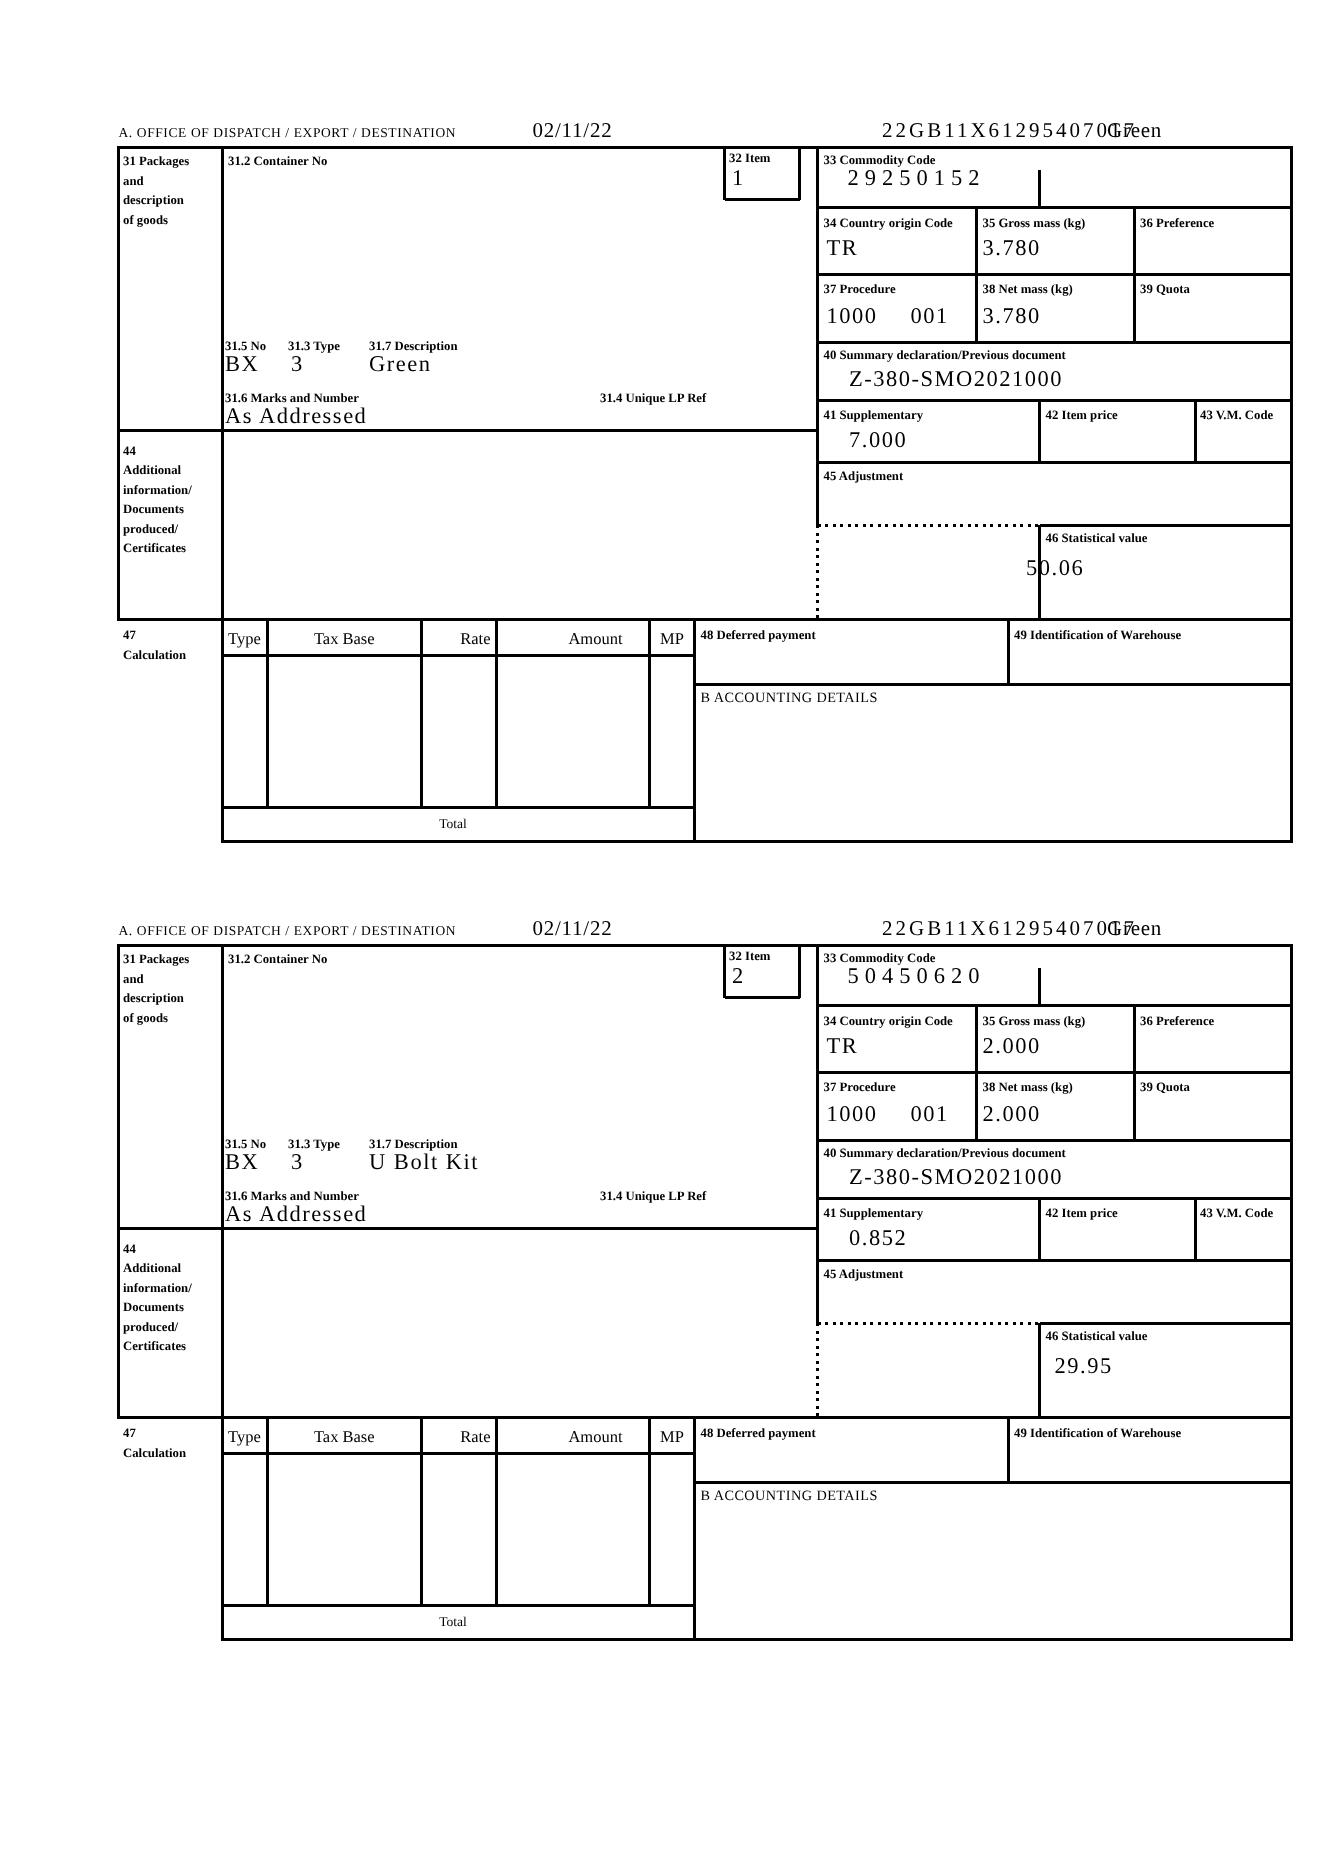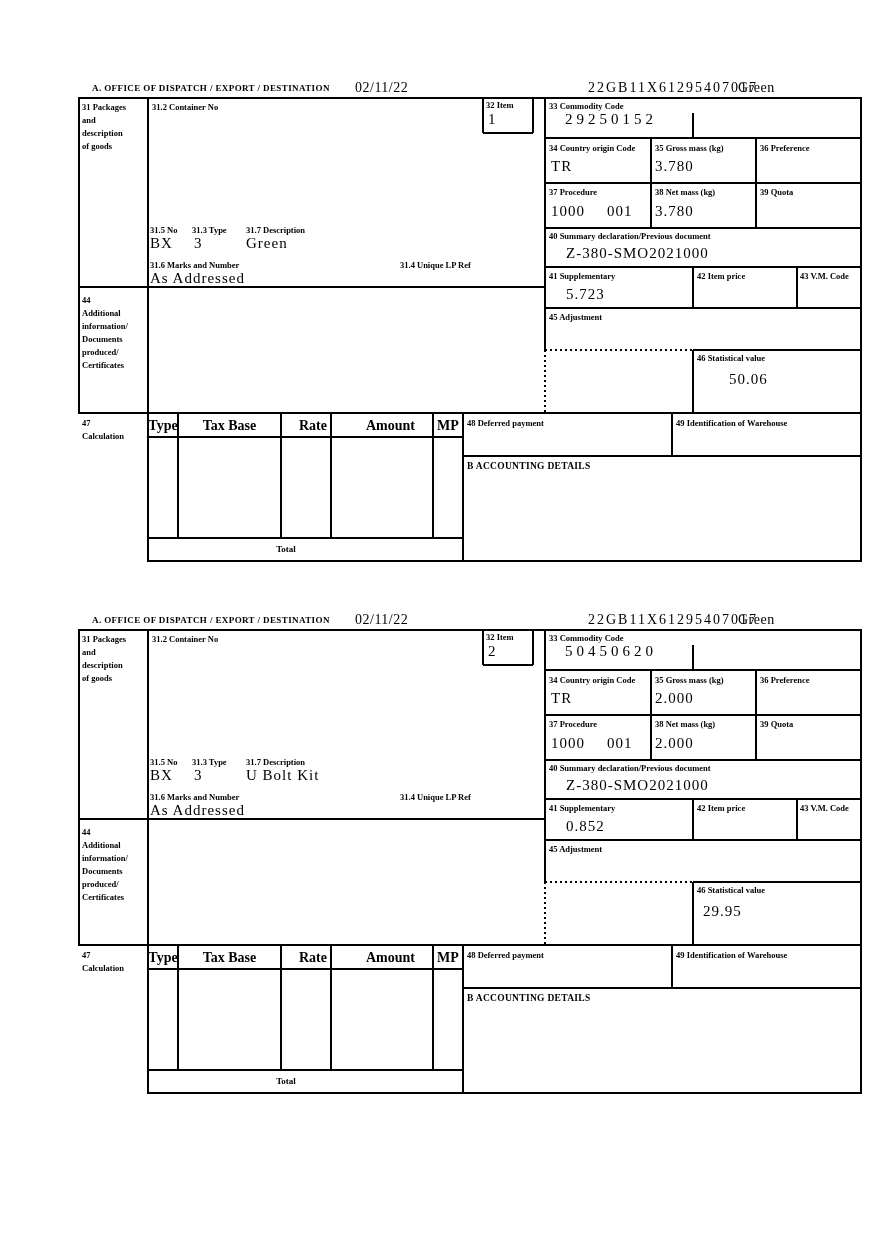--- a/index.html
+++ b/index.html
@@ -1,34 +1,34 @@
 <!DOCTYPE html>
 <html><head>
 <meta charset="utf-8">
 <style>
   html,body{margin:0;padding:0;background:#fff}
   #doc{position:relative;width:882px;height:1250px;background:#fff;color:#000;
        font-family:"Liberation Serif",serif;overflow:hidden}
   .form{position:absolute;left:78px;width:786px;height:482px}
   .form:nth-child(1){top:80px}
   .form:nth-child(2){top:612px}
-  .hdr-a{position:absolute;left:14px;top:3px;font-size:9px;font-weight:bold;letter-spacing:.4px;white-space:nowrap}
+  .hdr-a{position:absolute;left:1px;top:3px;font-size:9px;font-weight:normal;letter-spacing:.4px;white-space:nowrap}
   .hdr-date{position:absolute;left:277px;top:0;font-size:14px;letter-spacing:.5px;white-space:nowrap}
   .hdr-ref{position:absolute;left:510px;top:0;font-size:14px;letter-spacing:2px;white-space:nowrap}
   .hdr-routing{position:absolute;left:660px;top:0;font-size:14px;letter-spacing:.5px;white-space:nowrap}
   .sheet{position:absolute;left:0;top:17px;width:784px;height:465px}
   .grid{position:absolute;left:0;top:0}
   .lb{position:absolute;font-size:8.5px;font-weight:bold;line-height:10px;white-space:nowrap}
   .val{position:absolute;font-size:15px;line-height:15px;letter-spacing:1px;white-space:nowrap}
   .sp{letter-spacing:4px}
-  .ch{position:absolute;top:320px;height:18px;font-size:14px;font-weight:bold;line-height:18px}
+  .ch{position:absolute;top:320px;height:18px;font-size:11px;font-weight:normal;line-height:18px}
   .tc{text-align:center}.tr{text-align:right}
-  .total{position:absolute;left:70px;top:447px;width:276px;text-align:center;
-         font-size:9px;font-weight:bold}
-  .secb{position:absolute;left:389px;top:364px;font-size:9.5px;font-weight:bold;letter-spacing:.3px}
+  .total{position:absolute;left:86px;top:447px;width:276px;text-align:center;
+         font-size:9px;font-weight:normal}
+  .secb{position:absolute;left:389px;top:364px;font-size:9.5px;font-weight:normal;letter-spacing:.3px}
 </style>
 </head>
 <body>
 
 <div id="doc">
   <section class="form">
     <div class="hdr-a">A.  OFFICE OF DISPATCH / EXPORT / DESTINATION</div>
     <div class="hdr-date">02/11/22</div>
     <div class="hdr-ref">22GB11X61295407017</div>
     <div class="hdr-routing">Green</div>
@@ -67,25 +67,25 @@
       <div class="val" style="left:473px;top:107px">1000</div>
       <div class="val" style="left:529px;top:107px">001</div>
       <div class="val" style="left:577px;top:107px">3.780</div>
 
       <div class="lb" style="left:471px;top:134px">40 Summary declaration/Previous document</div>
       <div class="val" style="left:488px;top:149px">Z-380-SMO2021000</div>
 
       <div class="lb" style="left:471px;top:174px">41 Supplementary</div>
       <div class="lb" style="left:619px;top:174px">42 Item price</div>
       <div class="lb" style="left:722px;top:174px">43 V.M. Code</div>
-      <div class="val" style="left:488px;top:190px">5.723</div>
+      <div class="val" style="left:488px;top:190px">7.000</div>
 
       <div class="lb" style="left:471px;top:215px">45 Adjustment</div>
       <div class="lb" style="left:619px;top:256px">46 Statistical value</div>
-      <div class="val" style="left:651px;top:275px">50.06</div>
+      <div class="val" style="left:606px;top:275px">50.06</div>
 
       <div class="lb" style="left:72px;top:128px">31.5 No</div>
       <div class="lb" style="left:114px;top:128px">31.3 Type</div>
       <div class="lb" style="left:168px;top:128px">31.7 Description</div>
       <div class="val" style="left:72px;top:139px">BX</div>
       <div class="val" style="left:116px;top:139px">3</div>
       <div class="val" style="left:168px;top:139px">Green</div>
 
       <div class="lb" style="left:72px;top:163px">31.6 Marks and Number</div>
       <div class="lb" style="left:322px;top:163px">31.4 Unique LP Ref</div>

